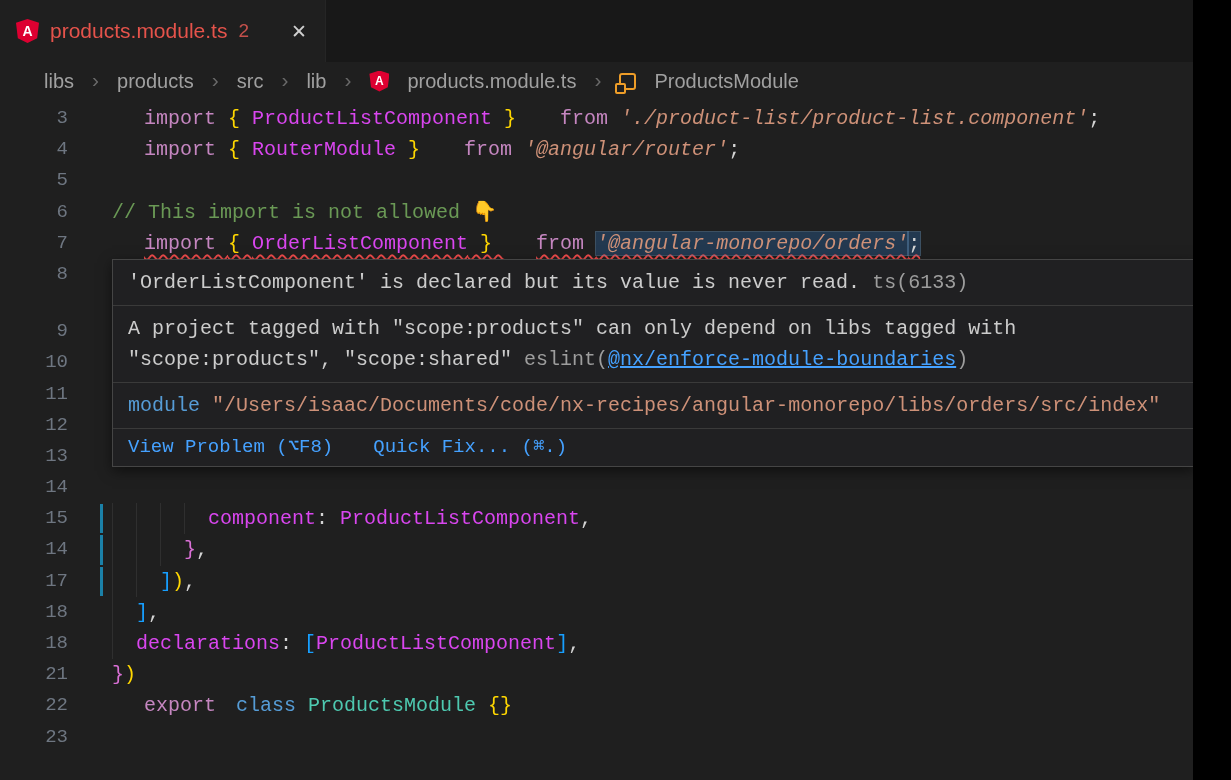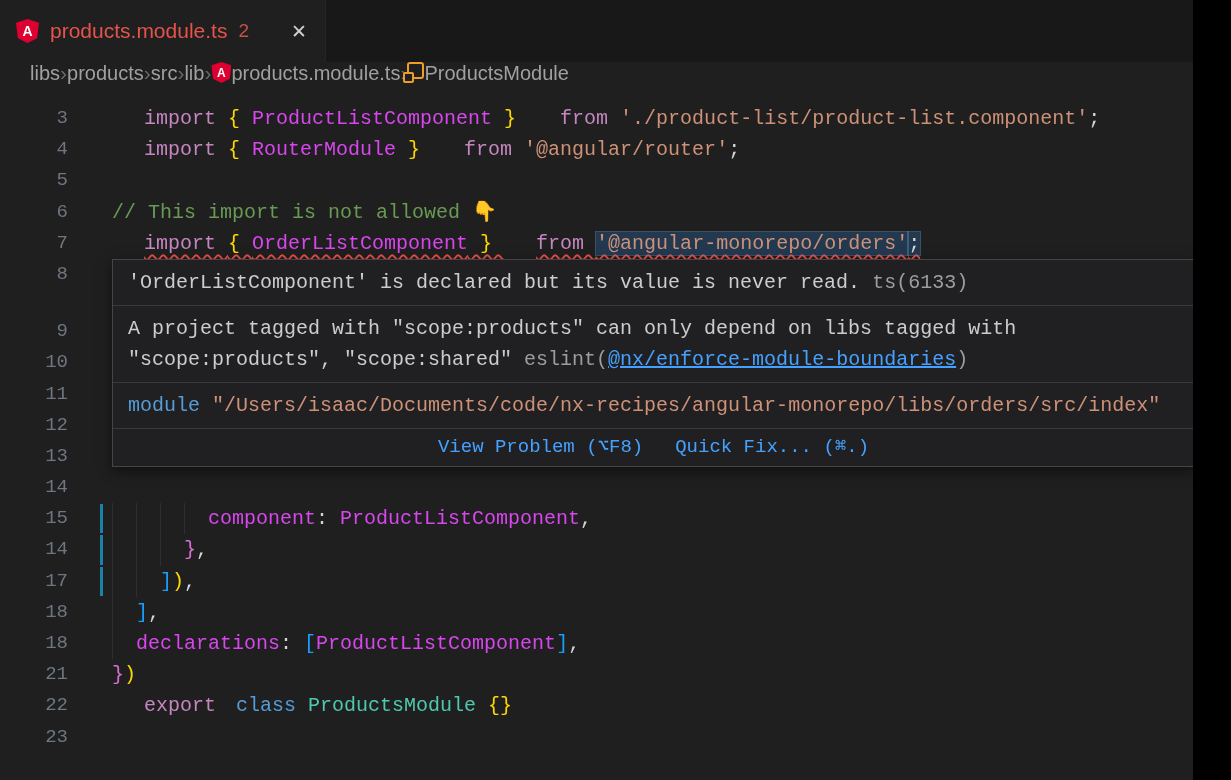--- a/index.html
+++ b/index.html
@@ -23,57 +23,57 @@
   .ng-icon::after{ content:"A"; color:#fff; font:700 14px/1 "Liberation Sans",sans-serif; }
   .ng-icon.small{ width:20px; height:21px; }
   .ng-icon.small::after{ font-size:12px; }
 
   
   .cls-icon{ width:17px; height:17px; border:2px solid #ee9d28; border-radius:3px; position:relative; flex:0 0 auto; }
   .cls-icon::before{ content:""; position:absolute; left:-6px; bottom:-6px; width:7px; height:7px;
                      background:#1f1f1f; border:2px solid #ee9d28; border-radius:2px; }
 
   
-  .crumbs{ height:38px; display:flex; gap:0; padding-left:30px;
+  .crumbs{ height:38px; display:flex; align-items:center; gap:18px; padding-left:44px;
            color:#a0a0a0; font-size:20px; background:#1f1f1f; }
   .crumb{ cursor:pointer; white-space:nowrap; }
   .sep{ color:#6a6a6a; font-size:21px; line-height:1; padding-bottom:3px; }
 
   
   .editor-area{ position:relative; height:680px; }
   .code-lines{ padding-top:3px; }
   .cl{ display:flex; height:31.2px; line-height:31.2px; }
   .gut{ width:68px; text-align:right; color:#6e7681; flex:0 0 auto;
         font:19px/31.2px "Liberation Mono","DejaVu Sans Mono",monospace; cursor:pointer; }
   .gut.act{ color:#c6c6c6; }
   .gm{ width:44px; flex:0 0 auto; position:relative; }
   .gm.on::before{ content:""; position:absolute; left:32px; top:1px; bottom:1px; width:3px; background:#1b81a8; }
   .code{ position:relative; flex:1; white-space:pre; color:#d4d4d4;
          font-family:"Liberation Mono","DejaVu Sans Mono",monospace; font-size:20px; }
   .ig{ position:absolute; top:0; bottom:0; width:1px; background:#2f2f2f; }
 
   .kw{ color:#c586c0;margin-left:32px; } .kwb{ color:#569cd6;margin-left:8px; } .var{ color:#d946ef; } .cls{ color:#4ec9b0; }
-  .str{ color:#ce9178; } .cmt{ color:#6a9955; } .pun{ color:#d4d4d4; }
+  .str{ color:#ce9178;font-style:italic; } .cmt{ color:#6a9955; } .pun{ color:#d4d4d4; }
   .b1{ color:#ffd700; } .b2{ color:#da70d6; } .b3{ color:#179fff; }
   .sq{ text-decoration:underline wavy #f14c4c 2px; text-underline-offset:5px; text-decoration-skip-ink:none; }
   .hl{ background:rgba(38,79,120,.55); outline:1px solid rgba(96,139,180,.45); }
   .blame{ color:#6a6a6a; margin-left:80px; }
 
   
   .hover{ position:absolute; left:112px; top:159px; width:1083px; background:#202022;
           border:1px solid #454545; box-shadow:0 4px 12px rgba(0,0,0,.5); z-index:5;
           font-family:"Liberation Mono","DejaVu Sans Mono",monospace; font-size:20px; color:#cccccc; }
   .hrow{ padding:7px 15px; line-height:31px; white-space:normal; }
   .hrow + .hrow{ border-top:1px solid #3a3a3a; }
   .hcode{ color:#9d9d9d; }
   .hlink{ color:#45a1ff; text-decoration:underline; cursor:pointer;text-align:right; }
   .hkw{ color:#569cd6; }
   .hstr{ color:#ce9178; word-break:normal; }
-  .hactions{ border-top:1px solid #3a3a3a; display:flex; gap:32px; padding:4px 15px;
-             line-height:29px; font-size:19px;justify-content:center; }
+  .hactions{ border-top:1px solid #3a3a3a; display:flex; gap:40px; padding:4px 15px;
+             line-height:29px; font-size:19px; }
   .hact{ color:#45a1ff; cursor:pointer; white-space:nowrap; }
 </style>
 </head>
 <body>
 
 <div class="window">
 
   <div class="tabbar">
     <div class="tab">
       <span class="ng-icon"></span>

